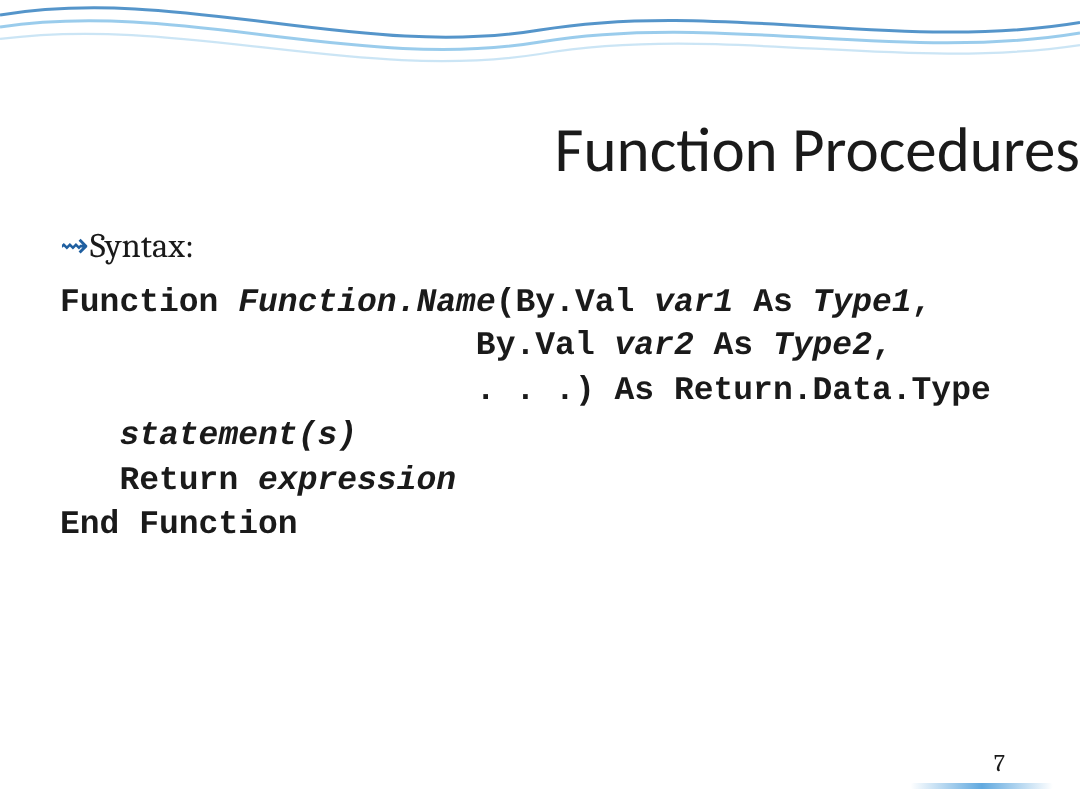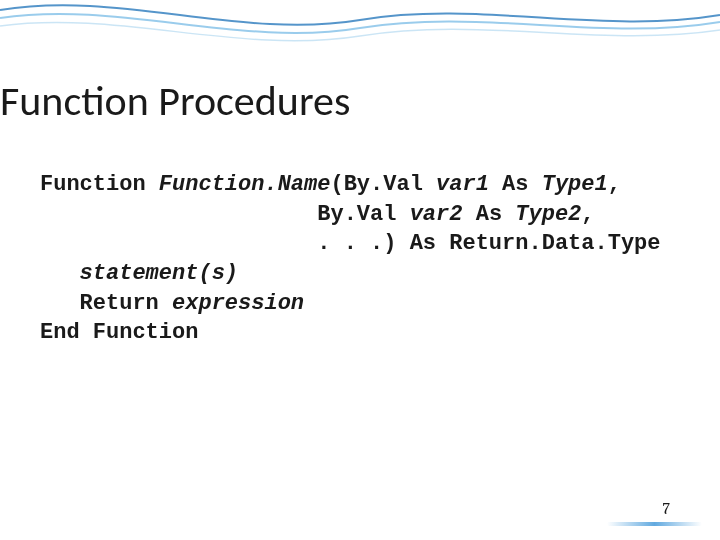--- a/index.html
+++ b/index.html
@@ -18,21 +18,21 @@
     left: 0;
     width: 720px;
     height: 60px;
     pointer-events: none;
   }
   .title {
     position: absolute;
     top: 75px;
     left: 0;
     width: 720px;
-    text-align: left;
+    text-align: right;
     font-size: 42px;
     font-weight: 400;
     color: #1a1a1a;
     font-family: Calibri, "Segoe UI", Arial, sans-serif;
   }
   .content {
     position: absolute;
     top: 150px;
     left: 40px;
     width: 640px;
@@ -53,21 +53,21 @@
     width: 20px;
     text-indent: 0;
     text-align: left;
   }
   .code-block {
     font-family: "Courier New", Courier, monospace;
     font-size: 22px;
     font-weight: bold;
     color: #1a1a1a;
     line-height: 1.35;
-    margin-top: 20px;
+    margin-top: 8px;
     white-space: pre;
   }
   .mono { font-family: "Courier New", Courier, monospace; }
   .ital { font-style: italic; }
   .page-number {
     position: absolute;
     bottom: 22px;
     right: 50px;
     font-family: Cambria, Georgia, serif;
     font-size: 16px;
@@ -90,20 +90,21 @@
   <svg width="720" height="60" viewBox="0 0 720 60">
     <path d="M0,10 C120,-10 240,40 360,20 C480,0 600,35 720,15" stroke="#2a7bbd" stroke-width="2" fill="none" opacity="0.8"></path>
     <path d="M0,18 C120,0 240,48 360,28 C480,8 600,42 720,22" stroke="#6fb7e4" stroke-width="2" fill="none" opacity="0.7"></path>
     <path d="M0,26 C120,10 240,55 360,36 C480,16 600,48 720,30" stroke="#a8d4ee" stroke-width="1.5" fill="none" opacity="0.6"></path>
   </svg>
 </div>
 
 <div class="title">Function Procedures</div>
 
 <div class="content">
+  <div class="bullet-line"><span class="bullet">⇝</span><span>Syntax:</span></div>
 
   <div class="code-block"><span class="mono">Function </span><span class="mono ital">Function.Name</span><span class="mono">(By.Val </span><span class="mono ital">var1</span><span class="mono"> As </span><span class="mono ital">Type1</span><span class="mono">,</span>
 <span class="mono">                     By.Val </span><span class="mono ital">var2</span><span class="mono"> As </span><span class="mono ital">Type2</span><span class="mono">,</span>
 <span class="mono">                     . . .) As Return.Data.Type</span>
 <span class="mono ital">   statement(s)</span>
 <span class="mono">   Return </span><span class="mono ital">expression</span>
 <span class="mono">End Function</span></div>
 </div>
 
 <div class="page-number">7</div>

